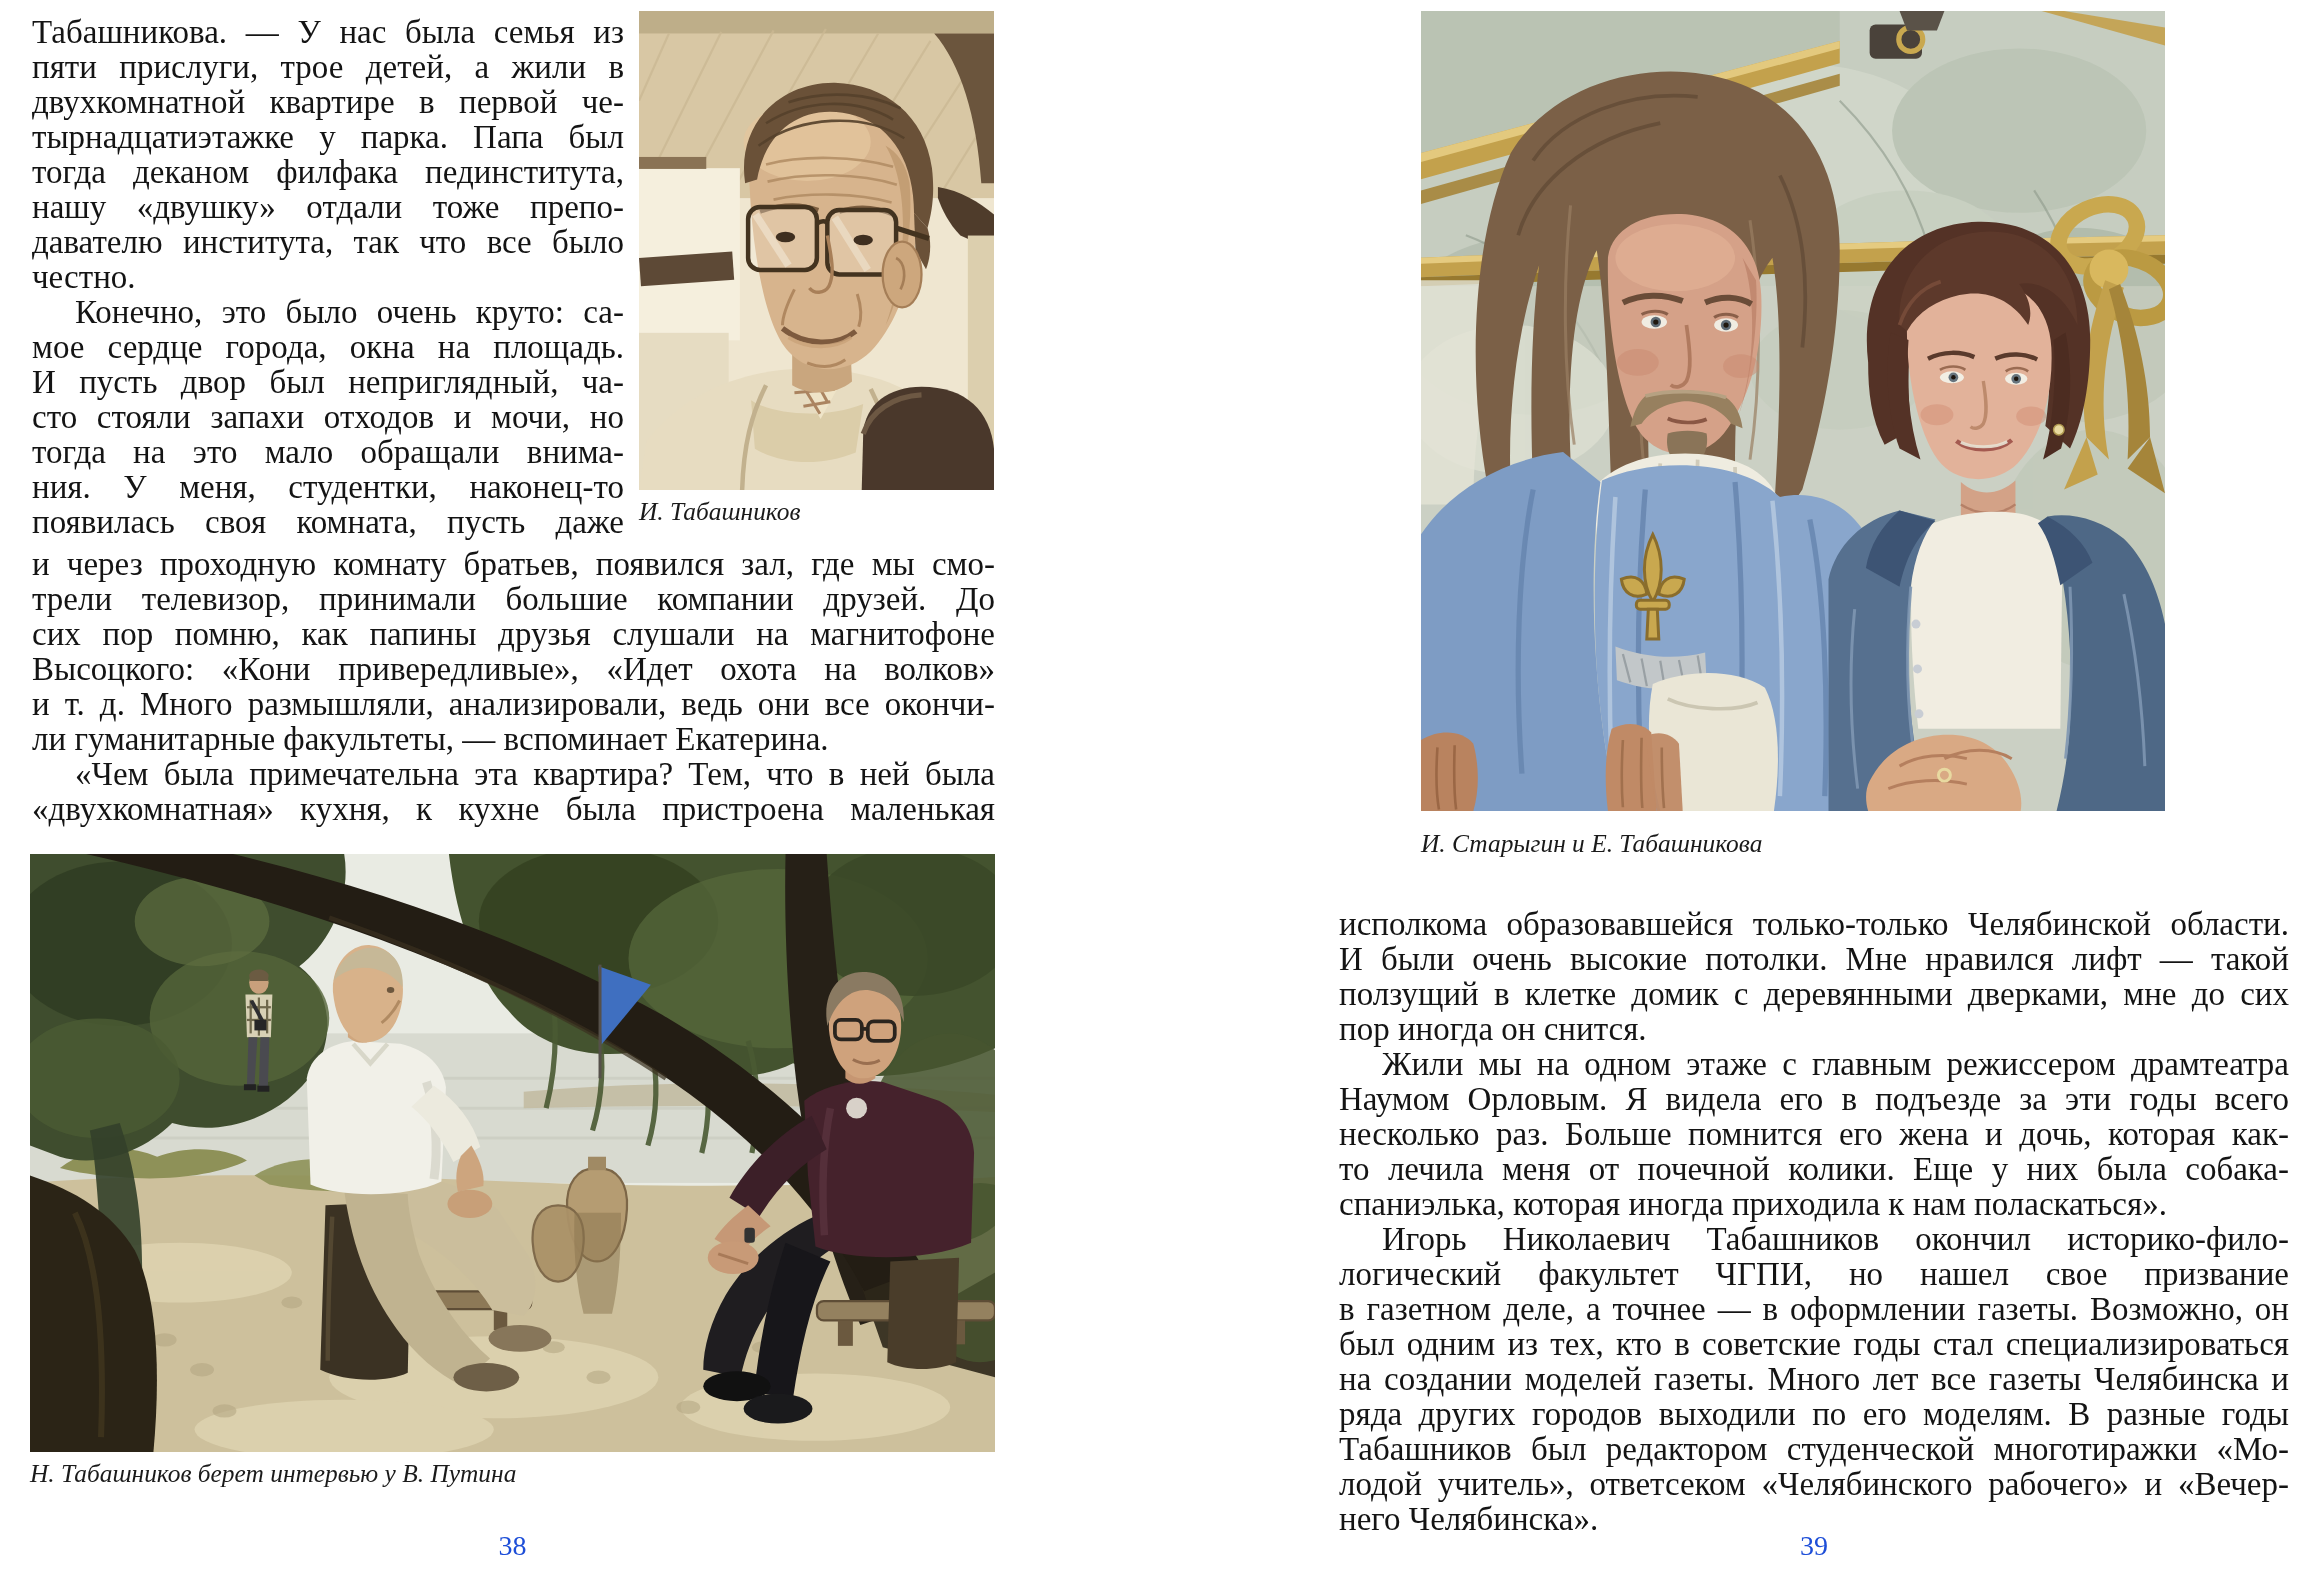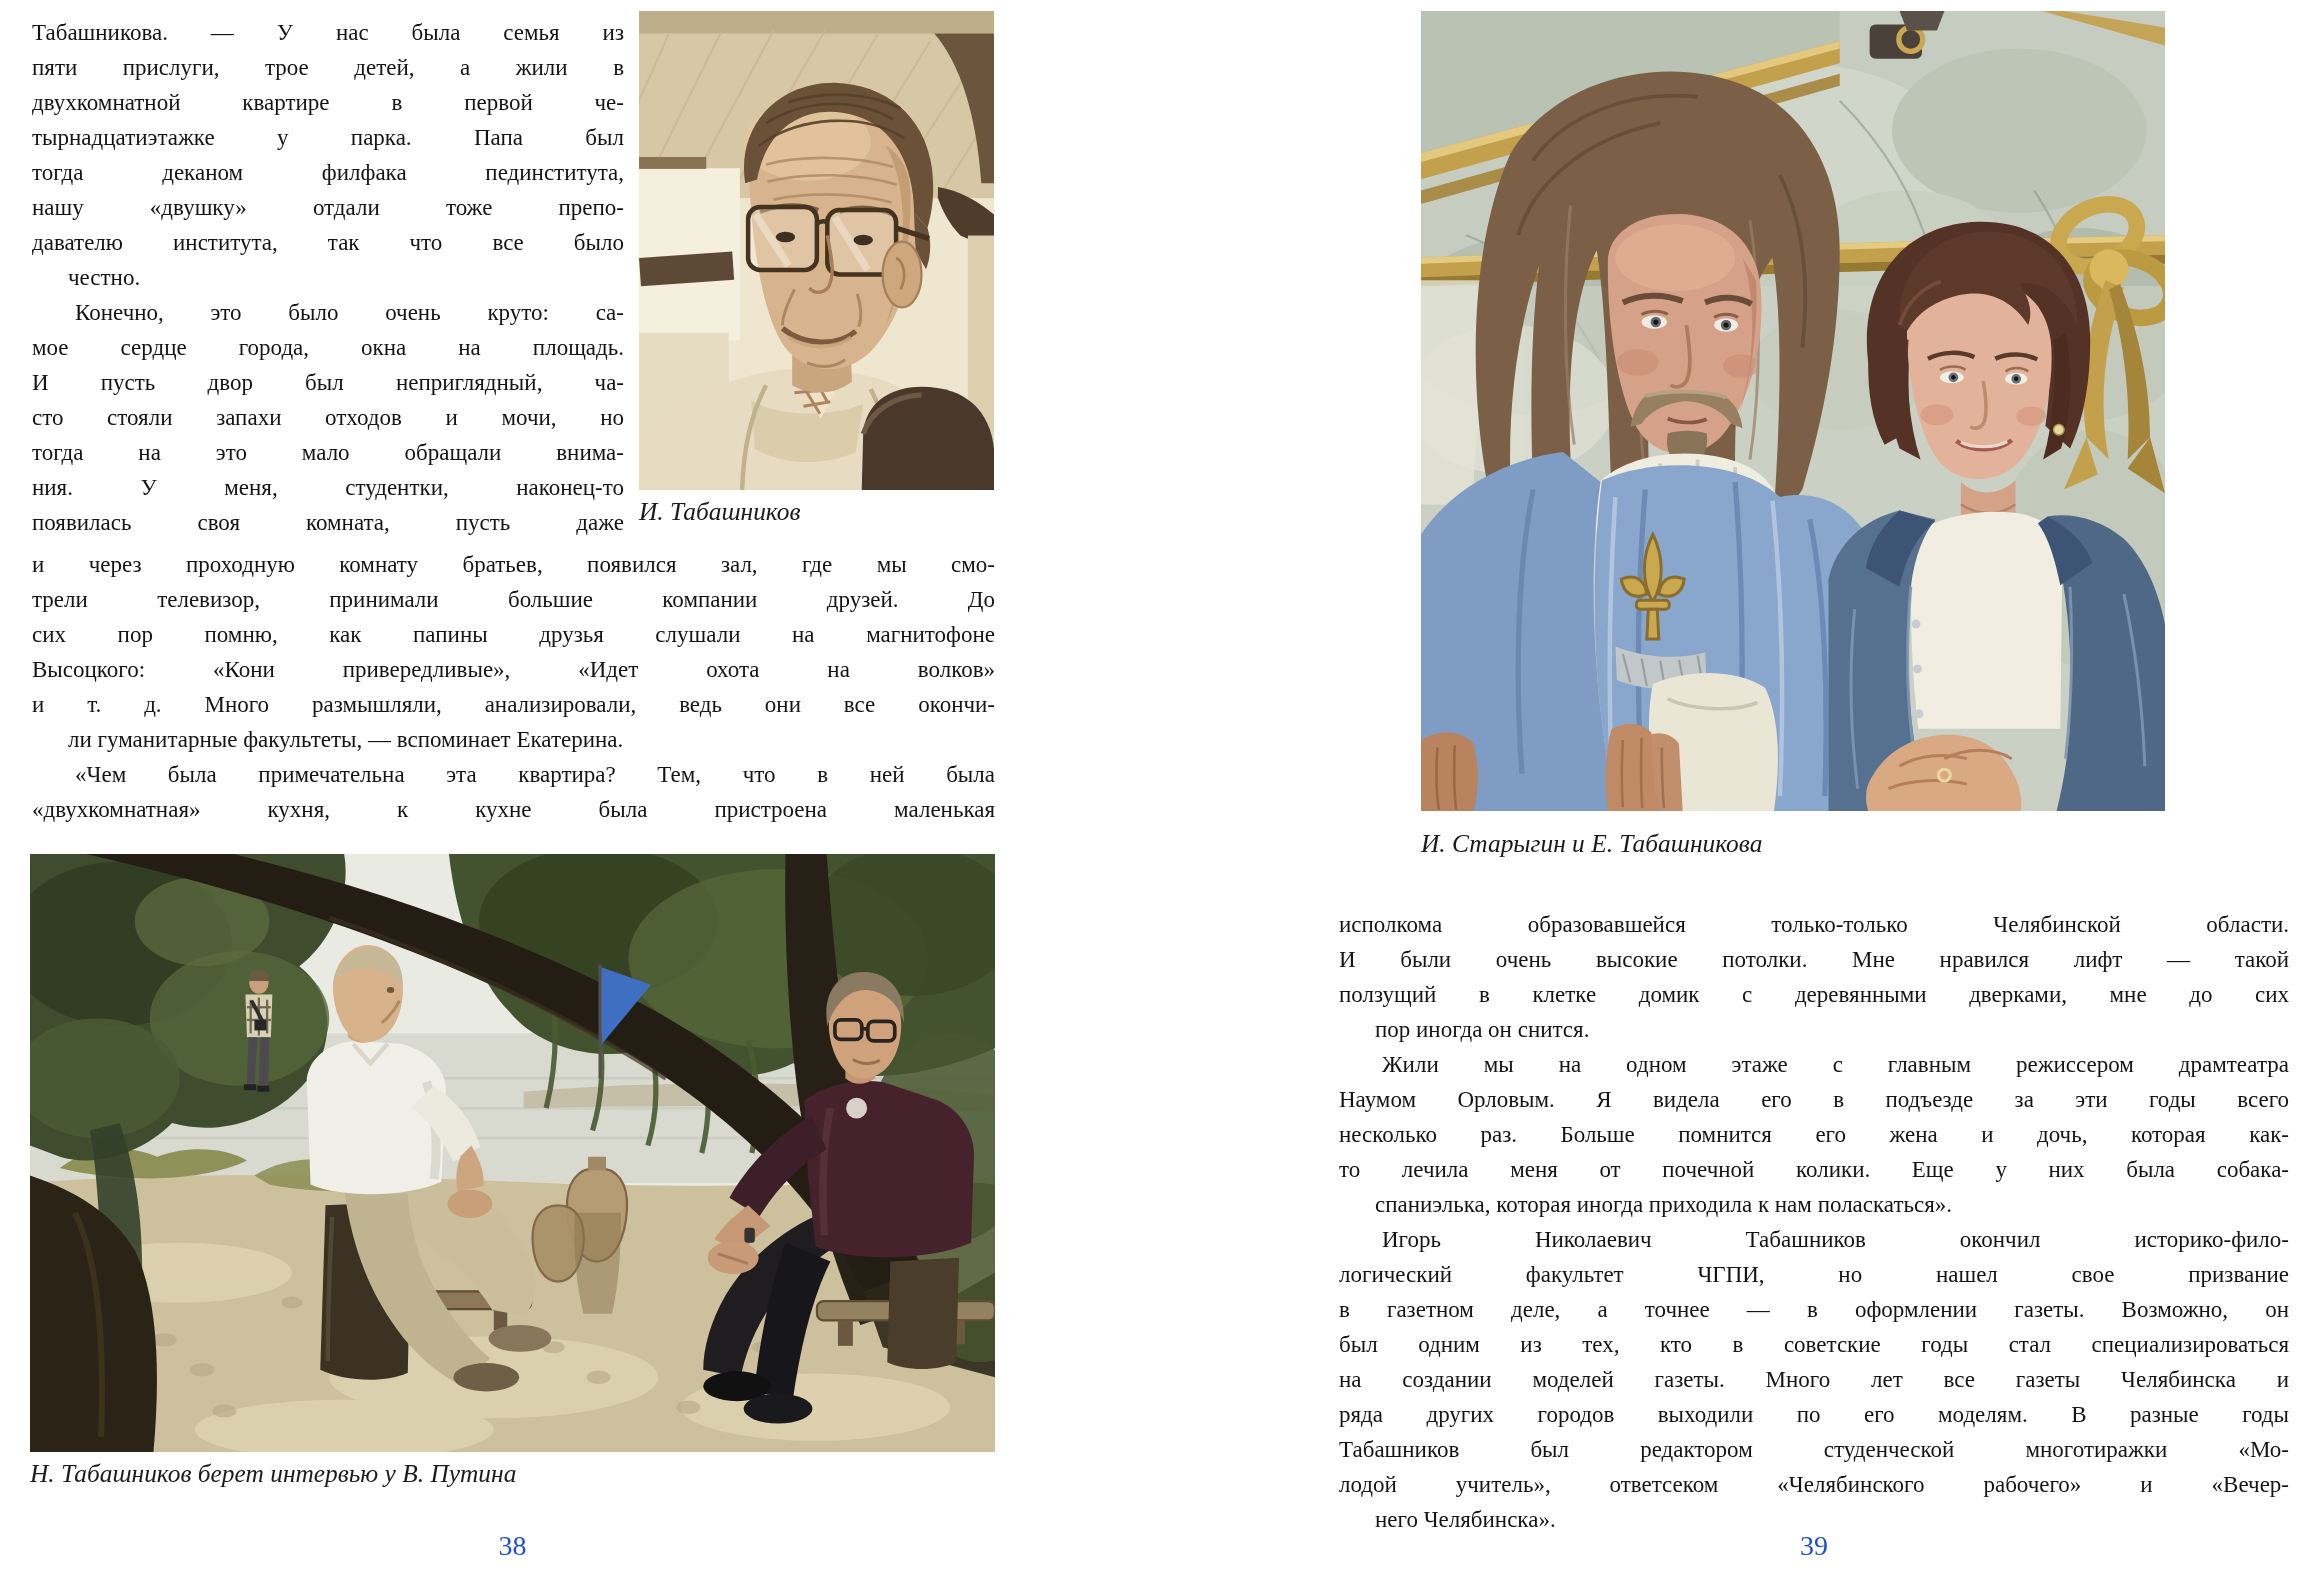--- a/index.html
+++ b/index.html
@@ -4,26 +4,26 @@
 <style>
   html,body{margin:0;padding:0;}
   body{
     width:2319px;height:1589px;background:#ffffff;
     font-family:"Liberation Serif","DejaVu Serif",serif;
     color:#141414;position:relative;overflow:hidden;
   }
   .abs{position:absolute;}
   .textblock{position:absolute;}
   .ln{
-    height:35px;line-height:35px;font-size:23px;
+    height:35px;line-height:35px;font-size:33px;
     text-align:justify;text-align-last:justify;
     overflow:hidden;white-space:nowrap;
   }
   .rp .ln{height:35px;line-height:35px;}
-  .ln.pe{text-align-last:left;margin-left:36px;}
+  .ln.pe{text-align-last:left;}
   .ln.ind{text-indent:43px;}
   figure{position:absolute;margin:0;padding:0;}
   figure svg{display:block;}
   figcaption{
     font-style:italic;font-size:25.4px;line-height:30px;
     text-align:left;color:#1a1a1a;
   }
   .cap-portrait{margin-top:6px;}
   .cap-interview{margin-top:6px;}
   .cap-actors{margin-top:16.5px;}

